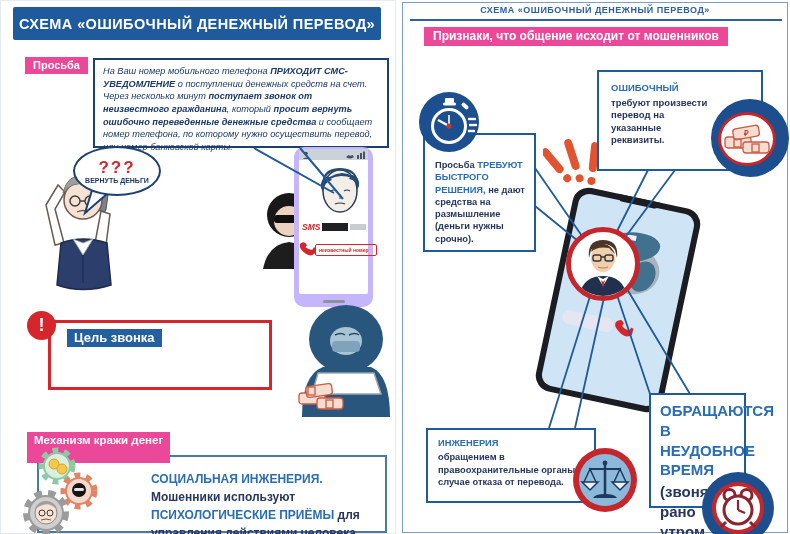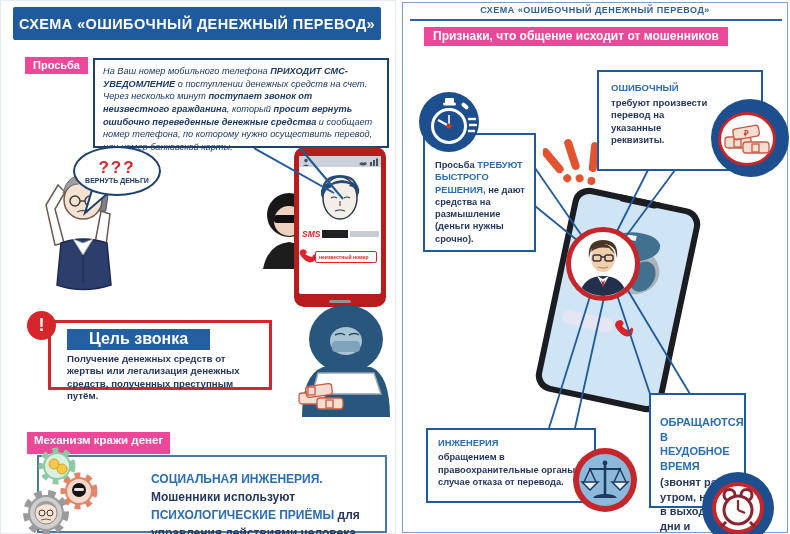--- a/index.html
+++ b/index.html
@@ -20,45 +20,45 @@
   .legend-tag{left:24px;top:56px;font-size:11px;padding:2px 8px 3px;z-index:3}
   .legend-box{left:92px;top:57px;width:296px;height:90px;border:2px solid #1d416f;background:#fff;
     padding:5px 8px;font-style:italic;font-size:9.2px;line-height:1.38;color:#1c3a66;z-index:3}
   .legend-box b{font-style:italic}
   .bubble{left:72px;top:145px;width:88px;height:50px;background:#fff;border:2px solid #1d416f;
     border-radius:50%;display:flex;flex-direction:column;align-items:center;justify-content:center;z-index:5}
   .bubble .marks{color:#d6252b;font-weight:bold;font-size:17px;letter-spacing:2px;line-height:1}
   .bubble .btxt{font-size:7px;font-weight:bold;color:#1c3a66;margin-top:1px}
   .oldman{left:16px;top:162px;width:125px;height:145px;z-index:3}
   .scammer{left:260px;top:190px;width:56px;height:78px;z-index:3}
-  .lphone{left:293px;top:146px;width:92px;height:160px;background:#b91c1c;border-radius:10px;
-    padding:9px 5px 13px;z-index:3}
+  .lphone{left:293px;top:146px;width:79px;height:160px;background:#c4b5fd;border-radius:10px;
+    padding:2px 5px 13px;z-index:3}
   .lscreen{position:relative;width:100%;height:100%;background:#fff;border-radius:2px;overflow:visible}
   .lstatus{position:absolute;top:0;left:0;right:0;height:11px;background:#ccd2da;display:flex;
     align-items:center;justify-content:space-between;padding:0 3px}
   .mask-avatar{position:absolute;left:19px;top:15px;width:44px;height:52px}
   .smsrow{position:absolute;left:3px;top:74px;right:2px;display:flex;align-items:center;gap:2px}
   .smsrow .sms{color:#d6252b;font-weight:bold;font-size:8.5px;font-style:italic;line-height:1}
   .smsrow .dark{width:26px;height:8px;background:#1f1f24}
   .smsrow .lite{flex:1;height:6px;background:#c7ccd2}
   .callpill{position:absolute;left:16px;top:95px;width:62px;height:12px;border:1px solid #d6252b;
     border-radius:2px;display:flex;align-items:center;padding-left:3px}
   .callpill span{font-size:5px;color:#d6252b;font-weight:bold;white-space:nowrap}
   .lhandset{position:absolute;left:0px;top:90px;width:16px;height:20px}
   .homebar{position:absolute;bottom:-9px;left:50%;transform:translateX(-50%);width:22px;height:3px;background:#8d939c;border-radius:2px}
   .note{left:231px;top:246px;width:120px;height:44px;background:#fff;border:2px solid #d6252b;
     padding:3px 4px;z-index:6}
   .note p{width:84px;font-size:7.5px;font-weight:bold;color:#3a3a3a;line-height:1.35}
   .alert{left:26px;top:310px;width:29px;height:29px;border-radius:50%;background:#d6252b;color:#fff;
     font-weight:bold;font-size:18px;display:flex;align-items:center;justify-content:center;z-index:4}
   .goal{left:47px;top:319px;width:224px;height:70px;border:3px solid #d6252b;background:#fff;z-index:3}
-  .goal-tag{position:static;display:inline-block;margin:6px 0 3px 16px;font-size:16px;padding:1px 22px 2px;background:#2460a0}
+  .goal-tag{position:static;display:inline-block;margin:6px 0 3px 16px;font-size:13px;padding:1px 7px 2px;background:#2460a0}
   .goal-text{margin:0 6px 0 16px;font-size:9.7px;font-weight:bold;color:#26365e;line-height:1.28}
   .hooded{left:296px;top:296px;width:98px;height:120px;z-index:3}
-  .mech-tag{left:26px;top:431px;font-size:11.5px;padding:2px 7px 8px;z-index:3}
+  .mech-tag{left:26px;top:431px;font-size:11.5px;padding:2px 7px 17px;z-index:3}
   .mech-box{left:36px;top:454px;width:350px;height:78px;border:2px solid #4a7aa2;background:#fff;z-index:2}
   .mech-text{margin:13px 8px 0 112px;font-size:12px;font-weight:bold;line-height:1.5;color:#26365e}
   .blue{color:#2a6db5}
   .gears{left:6px;top:438px;width:140px;height:96px;z-index:4}
 
   
   .r-border{left:402px;top:2px;width:386px;height:531px;border:1px solid #7d9ec4;z-index:0}
   .r-header{left:402px;top:5px;width:386px;text-align:center;font-size:9px;font-weight:bold;
     color:#2b5f9e;letter-spacing:.5px;z-index:1}
   .r-rule{left:410px;top:19px;width:372px;height:2px;background:#2b5f9e;z-index:1}
@@ -77,21 +77,21 @@
     transform:rotate(12deg);z-index:1}
   .rscreen{position:absolute;left:6px;top:6px;right:6px;bottom:6px;background:#cfe4f4;border-radius:11px;overflow:hidden}
   .rnotch{position:absolute;top:0;left:34%;width:32%;height:7px;background:#1b1d22;border-radius:0 0 5px 5px}
   .rpill{position:absolute;left:8px;top:118px;width:52px;height:14px;background:#e6e6f2;border-radius:8px}
   .rhandset{position:absolute;left:60px;top:113px;width:20px;height:22px}
   .avatar{left:566px;top:227px;width:74px;height:74px;border-radius:50%;background:#fff;
     border:5px solid #c5262c;overflow:hidden;z-index:6}
   .scare{left:426px;top:428px;width:170px;height:75px;padding:7px 8px 6px 10px;font-size:9.3px}
   .scales{left:573px;top:448px;width:64px;height:64px;border-radius:50%;background:#c5262c;z-index:4}
   .scales-inner{position:absolute;inset:6px;border-radius:50%;background:#8cb9d9;overflow:hidden}
-  .timebox{left:649px;top:393px;width:97px;height:115px;padding:20px 4px 6px 9px;font-size:11px}
+  .timebox{left:649px;top:393px;width:97px;height:115px;padding:6px 4px 6px 9px;font-size:15px}
   .alarm{left:702px;top:472px;width:72px;height:72px;border-radius:50%;background:#1d4f8e;z-index:5}
   .alarm-inner{position:absolute;inset:10px;background:#fff;border:4px solid #c5262c;border-radius:50%}
   .lines{position:absolute;left:0;top:0;z-index:2;pointer-events:none}
   .lines-hi{z-index:4}
 </style>
 </head>
 <body>
 
 <div class="poster">
 
@@ -182,21 +182,20 @@
       </div>
     </div>
 
 
     <div class="abs alert">
       <span>!</span>
     </div>
 
     <div class="abs goal">
       <span class="tag goal-tag"><span>Цель звонка</span></span>
-      <p class="goal-text">Получение денежных средств от жертвы или легализация денежных средств, полученных преступным путём.</p>
     </div>
 
     <svg class="abs hooded" viewBox="0 0 98 120">
       <ellipse cx="49" cy="42" rx="37" ry="34" fill="#28567d"></ellipse>
       <ellipse cx="49" cy="44" rx="16" ry="14" fill="#a9c4d4"></ellipse>
       <rect x="35" y="44" width="28" height="11" rx="4" fill="#7fa3bb"></rect>
       <path d="M38 38 Q44 35 48 38" fill="none" stroke="#24455f" stroke-width="1.4"></path>
       <path d="M52 38 Q58 35 62 38" fill="none" stroke="#24455f" stroke-width="1.4"></path>
       <path d="M5 120 Q5 78 26 70 L74 70 Q93 78 93 120 Z" fill="#28567d"></path>
       <polygon points="15,97 84,97 77,76 21,76" fill="#ffffff" stroke="#9aa5ad" stroke-width="1.5"></polygon>

